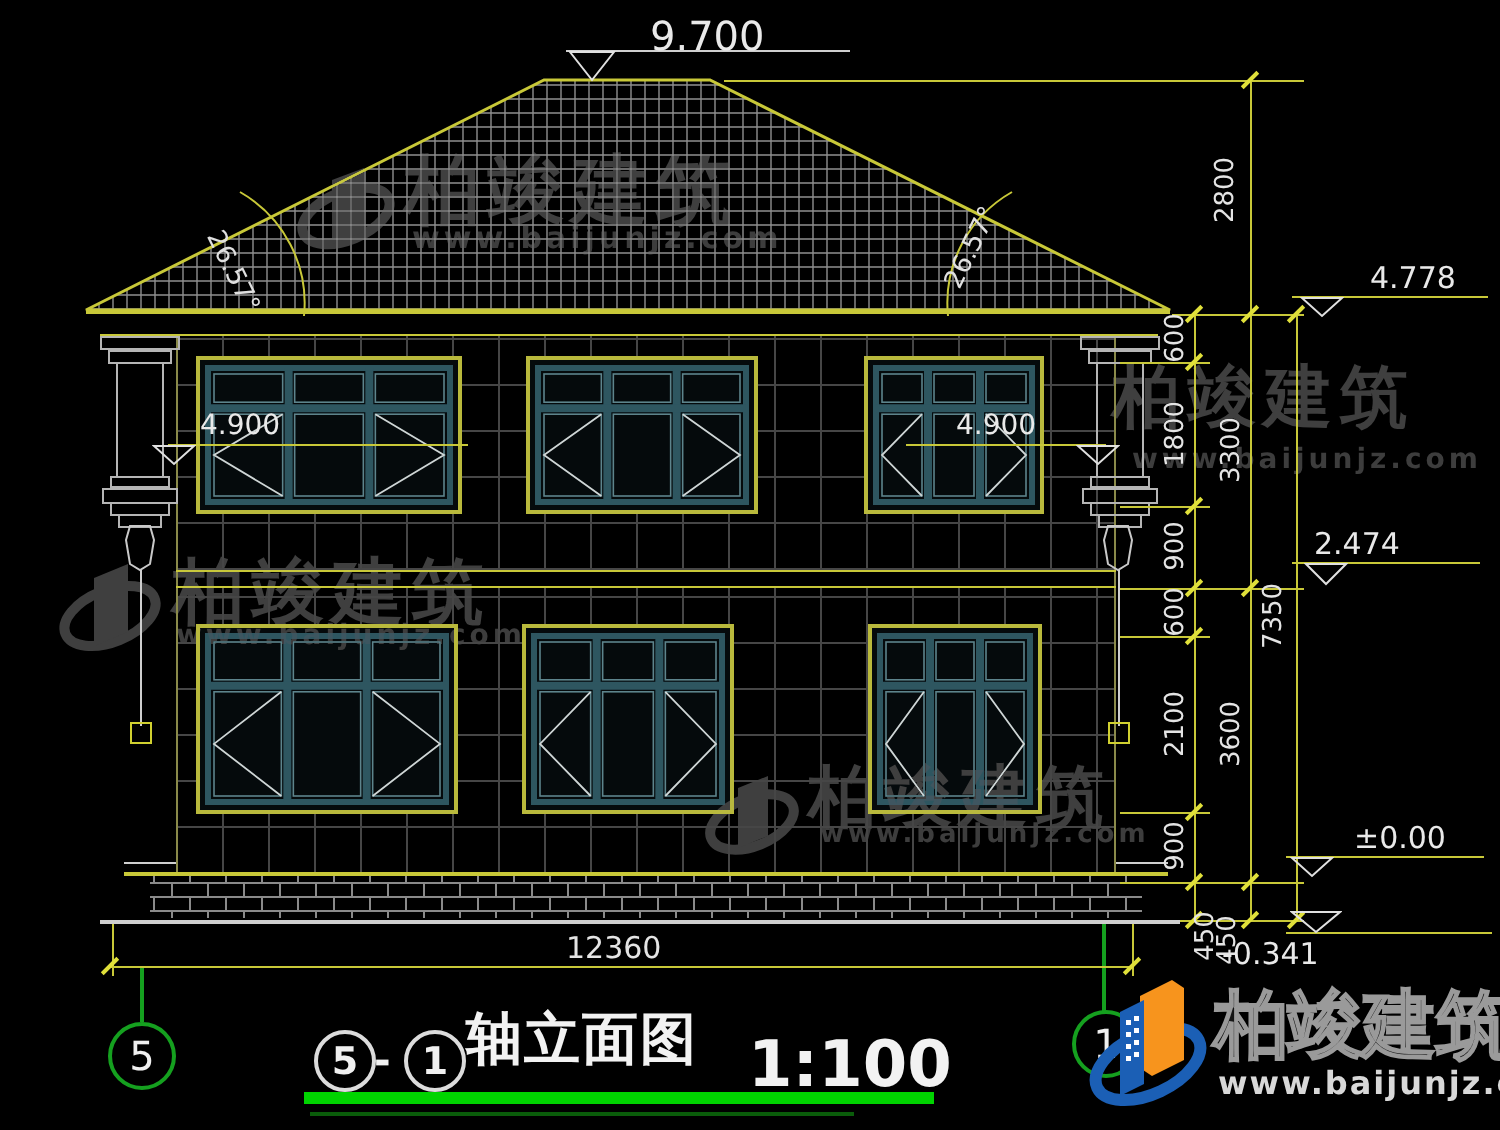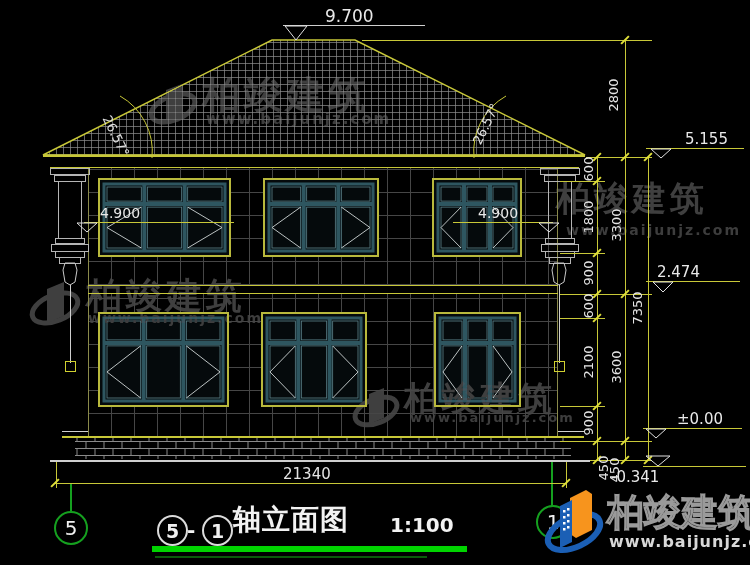--- a/index.html
+++ b/index.html
@@ -201,28 +201,28 @@
       <div class="dimtext vtext" style="left:614px;top:470px;font-size:13px;z-index:6">450</div>
       <div class="dimtext vtext" style="left:613px;top:95px;font-size:13px;z-index:6">2800</div>
       <div class="dimtext vtext" style="left:637px;top:308px;font-size:13px;z-index:6">7350</div>
     </div>
 
   <div class="abs" style="z-index:6">
     <div class="wline" style="left:283px;top:25px;width:142px;height:1px"></div>
     <svg class="abs" style="left:284px;top:25px" width="24" height="16">
         <polygon points="1,1 23,1 12,15" fill="none" stroke="#e0e0e0"></polygon>
       </svg>
-    <div class="lvltext" style="left:325px;top:6px;font-size:17px">9.700</div>
+    <div class="lvltext" style="left:325px;top:6px;font-size:20px">9.700</div>
   </div>
   <div class="abs" style="z-index:6">
     <div class="yline" style="left:646px;top:148px;width:98px;height:1px"></div>
     <svg class="abs" style="left:650px;top:148px" width="22" height="11">
         <polygon points="1,1 21,1 11,10" fill="none" stroke="#e0e0e0"></polygon>
       </svg>
-    <div class="lvltext" style="left:685px;top:130px">5.155</div>
+    <div class="lvltext" style="left:685px;top:130px">4.778</div>
   </div>
   <div class="abs" style="z-index:6">
     <div class="yline" style="left:646px;top:281px;width:94px;height:1px"></div>
     <svg class="abs" style="left:652px;top:281px" width="22" height="12">
         <polygon points="1,1 21,1 11,11" fill="none" stroke="#e0e0e0"></polygon>
       </svg>
     <div class="lvltext" style="left:657px;top:263px">2.474</div>
   </div>
   <div class="abs" style="z-index:6">
     <div class="yline" style="left:643px;top:428px;width:99px;height:1px"></div>
@@ -290,42 +290,42 @@
     <div class="abs" style="left:554px;top:361px;width:9px;height:9px;border:1.5px solid #d0d030;z-index:3"></div>
       </div>
     </div>
 
   <div class="abs" style="z-index:6">
     <div class="yline" style="left:55px;top:483px;width:511px;height:1px"></div>
     <div class="yline" style="left:56px;top:462px;width:1px;height:26px"></div>
     <div class="yline" style="left:566px;top:462px;width:1px;height:26px"></div>
     <div class="tick" style="left:55px;top:483px"></div>
     <div class="tick" style="left:566px;top:483px"></div>
-    <div class="dimtext" style="left:283px;top:465px;font-size:15px">21340</div>
+    <div class="dimtext" style="left:283px;top:465px;font-size:15px">12360</div>
   </div>
 
   <div class="gline" style="left:70px;top:483px;width:2px;height:28px;z-index:5"></div>
   <div class="bubble bubble-green" style="left:54px;top:511px;width:30px;height:30px;z-index:5">
       <span>5</span>
     </div>
   <div class="gline" style="left:551px;top:462px;width:2px;height:45px;z-index:5"></div>
   <div class="bubble bubble-green" style="left:536px;top:505px;width:30px;height:30px;z-index:5">
       <span>1</span>
     </div>
 
   <div>
     <div class="bubble bubble-white" style="left:157px;top:515px;width:27px;height:27px;z-index:6">
         <span>5</span>
       </div>
     <div class="title-name" style="left:187px;top:518px;font-size:20px;z-index:6">-</div>
     <div class="bubble bubble-white" style="left:202px;top:515px;width:27px;height:27px;z-index:6">
         <span>1</span>
       </div>
     <div class="title-name" style="left:233px;top:501px;font-size:28px;letter-spacing:1px;z-index:6">轴立面图</div>
-    <div class="title-name" style="left:390px;top:513px;font-size:20px;z-index:6">1:100</div>
+    <div class="title-name" style="left:374px;top:513px;font-size:32px;z-index:6">1:100</div>
     <div class="abs" style="left:152px;top:546px;width:315px;height:6px;background:#00d400;z-index:6"></div>
     <div class="abs" style="left:155px;top:556px;width:272px;height:2px;background:#0a5c0a;z-index:6"></div>
   </div>
 
   <div class="wm" style="left:146px;top:78px">
     <svg width="54" height="54" style="position:absolute;left:0;top:0">
       <ellipse cx="27" cy="30" rx="23" ry="12" transform="rotate(-22 27 30)" fill="none" stroke="#3f3f3f" stroke-width="5"></ellipse>
       <polygon points="20,12 36,6 36,38 20,44" fill="#3f3f3f"></polygon>
     </svg>
     <div class="wm-brand" style="position:absolute;left:56px;top:-8px;font-size:38px">柏竣建筑</div>

